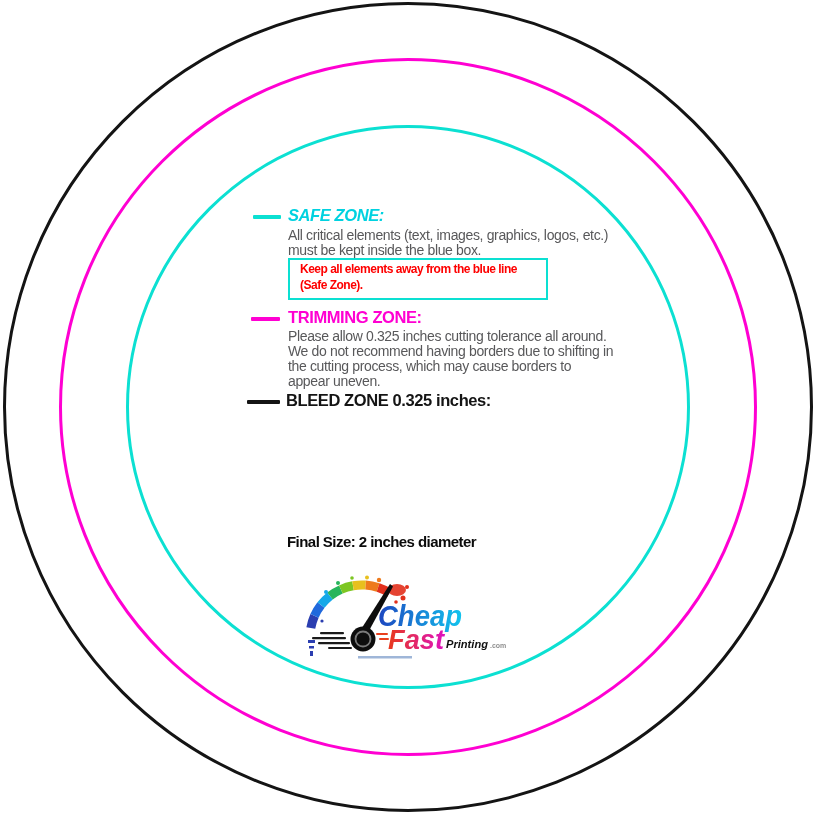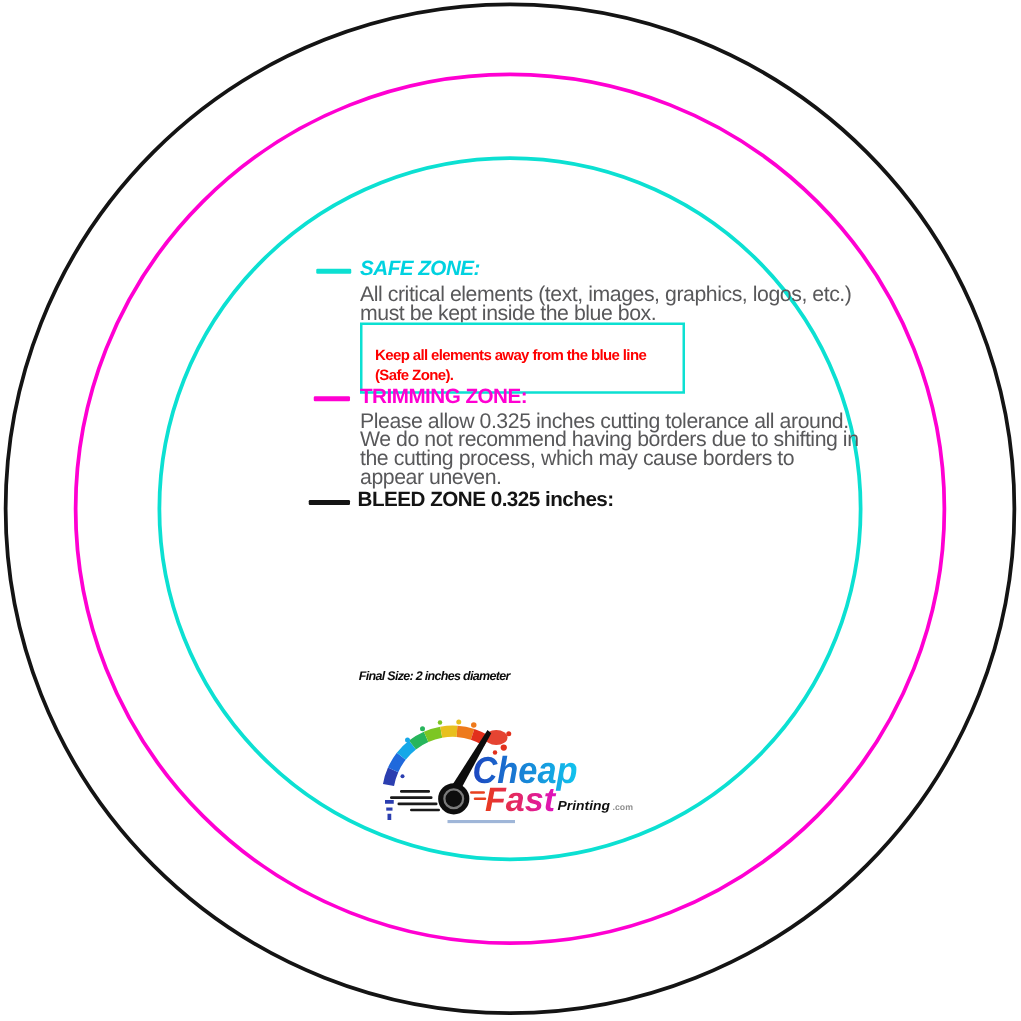--- a/index.html
+++ b/index.html
@@ -15,41 +15,41 @@
   .dash { position:absolute; height:4px; border-radius:1px; }
   .dash-safe  { left:253px; top:215px; width:28px; background:var(--cyan); }
   .dash-trim  { left:251px; top:317px; width:29px; background:var(--magenta); }
   .dash-bleed { left:247px; top:400px; width:33px; background:var(--ink); }
 
   .zone-title { position:absolute; font-weight:bold; font-size:16.5px; letter-spacing:-0.4px; white-space:nowrap; }
   .t-safe  { left:288px; top:206px; color:var(--cyan_text);font-style:italic; }
   .t-trim  { left:288px; top:308px; color:var(--magenta); }
   .t-bleed { left:286px; top:391px; color:var(--ink); }
 
-  .zone-body { position:absolute; font-size:17px; letter-spacing:-0.35px; line-height:15px;
+  .zone-body { position:absolute; font-size:14px; letter-spacing:-0.35px; line-height:15px;
                color:var(--body_gray); white-space:pre-line; }
   .b-safe  { left:288px; top:228px; }
   .b-trim  { left:288px; top:329px; }
   .b-bleed { left:288px; top:412px; }
 
   .note-box {
     position:absolute; left:288px; top:258px; width:260px; box-sizing:border-box;
-    border:2px solid var(--cyan); padding:16px 10px 5px 10px;
+    border:2px solid var(--cyan); padding:1px 10px 5px 10px;
     color:var(--red); font-weight:bold; font-size:12px; letter-spacing:-0.5px;
     line-height:16px; white-space:pre-line; background:#fff;
   }
   .important-box {
     position:absolute; left:289px; top:444px; width:264px; box-sizing:border-box;
     border:2px solid var(--red); padding:5px 7px 7px 7px; background:#fff;
   }
   .important-title { text-align:center; color:var(--red); font-weight:bold; font-size:14px; letter-spacing:-0.3px; margin-bottom:2px; }
   .important-body  { color:var(--red); font-weight:bold; font-size:11.5px; letter-spacing:-0.5px; line-height:15.5px; white-space:pre-line; }
 
   .size-info { position:absolute; left:287px; top:533px; color:#0b0b0b; font-weight:bold;
-               font-size:10px; letter-spacing:-0.55px; line-height:17px;font-style:italic; }
+               font-size:15px; letter-spacing:-0.55px; line-height:17px; }
 
   .logo-wrap { position:absolute; left:304px; top:574px; width:200px; height:90px; }
   .logo-wrap svg { overflow:visible; }
 </style>
 </head>
 <body>
 
 <div class="canvas">
 
   <div class="circle c-bleed"></div>

